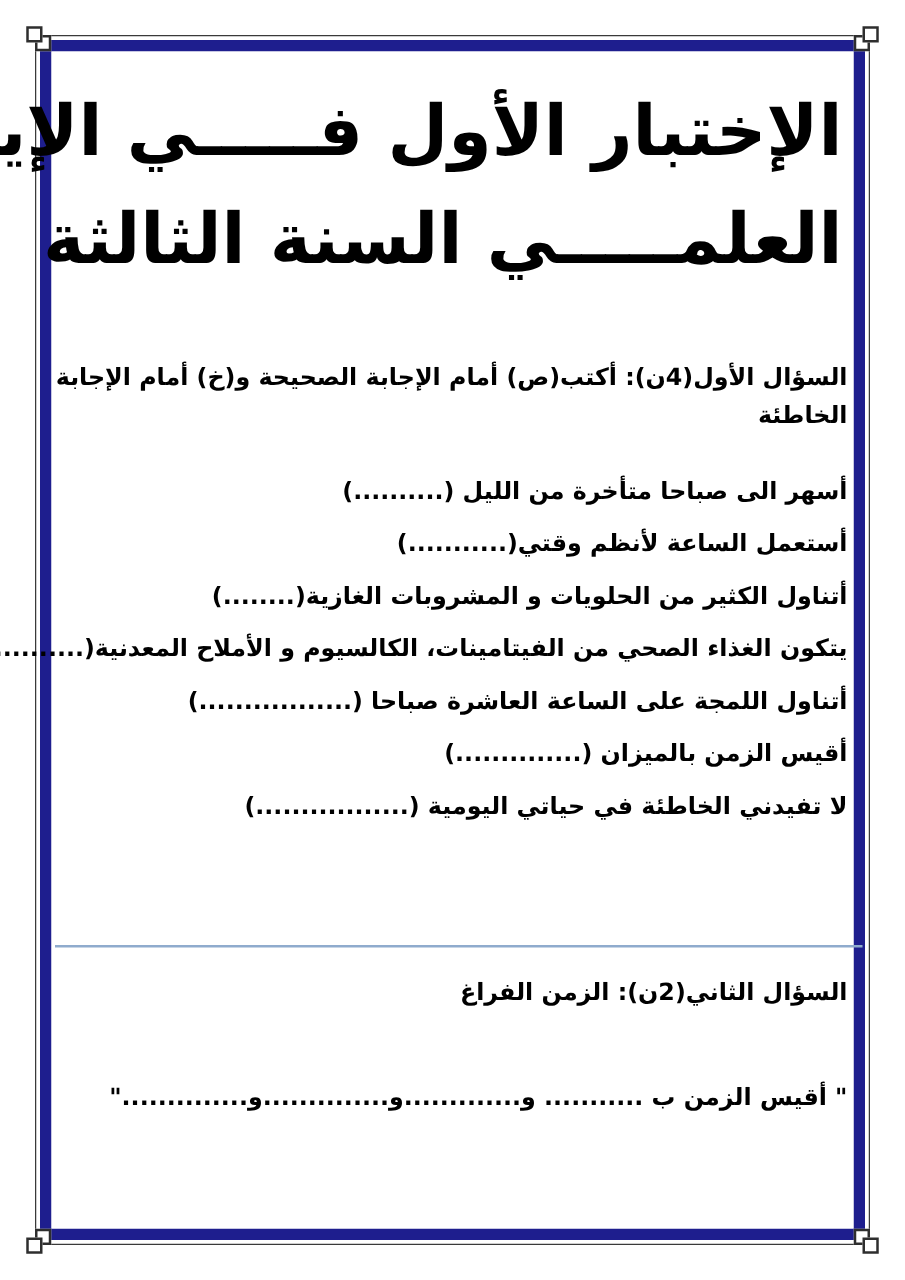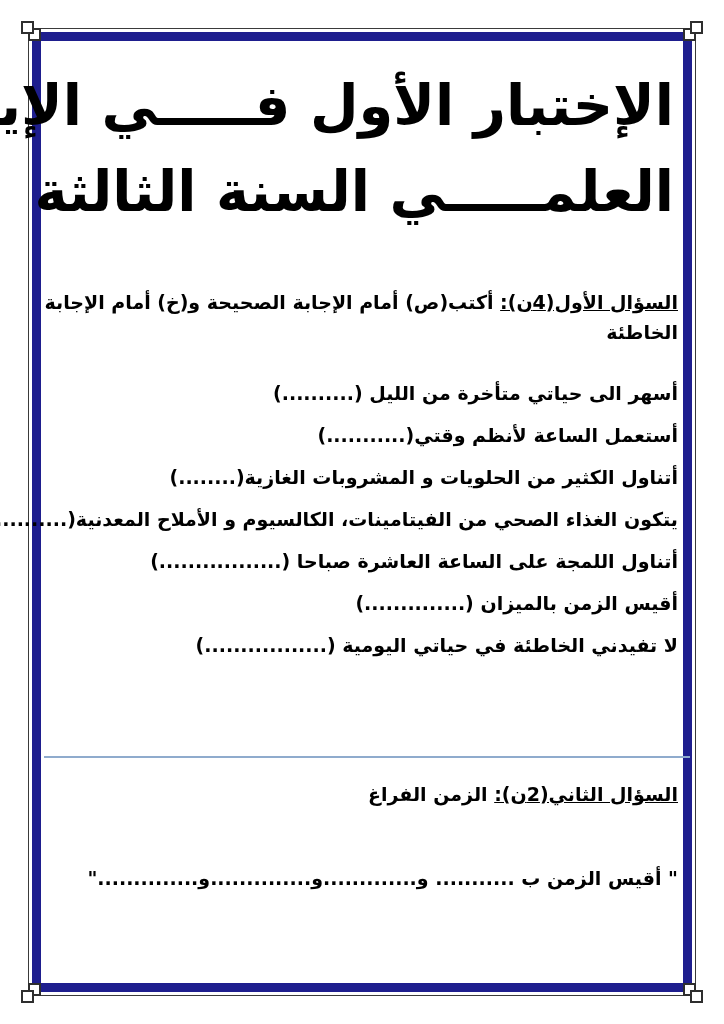--- a/index.html
+++ b/index.html
@@ -53,21 +53,21 @@
   .heading {
     position: absolute; left: 40px; right: 46px;
     margin: 0;
     text-align: right;
     font-weight: bold;
     font-size: 19px;
     line-height: 30px;
   }
   .q1 { top: 287px; }
   .q2 { top: 779px; }
-  .u  { text-decoration: underline; }
+  .u  { }
 
   
   .items {
     position: absolute; top: 372px; left: 40px; right: 46px;
     text-align: right;
   }
   .item {
     margin: 0;
     font-weight: bold;
     font-size: 19px;
@@ -111,21 +111,21 @@
   <div class="sq sq-br-out"></div>
 
   <header class="title" dir="rtl">
     <div>الإختبار الأول فـــــي الإيقاظ</div>
     <div>العلمـــــي السنة الثالثة</div>
   </header>
 
   <p class="heading q1" dir="rtl"><span class="u">السؤال الأول(4ن):</span><span> أكتب(ص) أمام الإجابة الصحيحة و(خ) أمام الإجابة الخاطئة</span></p>
 
   <div class="items" dir="rtl">
-    <p class="item">أسهر الى حياتي متأخرة من الليل (..........)</p>
+    <p class="item">أسهر الى صباحا متأخرة من الليل (..........)</p>
     <p class="item">أستعمل الساعة لأنظم وقتي(...........)</p>
     <p class="item">أتناول الكثير من الحلويات و المشروبات الغازية(........)</p>
     <p class="item">يتكون الغذاء الصحي من الفيتامينات، الكالسيوم و الأملاح المعدنية(..........)</p>
     <p class="item">أتناول اللمجة على الساعة العاشرة صباحا (.................)</p>
     <p class="item">أقيس الزمن بالميزان (..............)</p>
     <p class="item">لا تفيدني الخاطئة في حياتي اليومية (.................)</p>
   </div>
 
   <div class="divider"></div>
 

